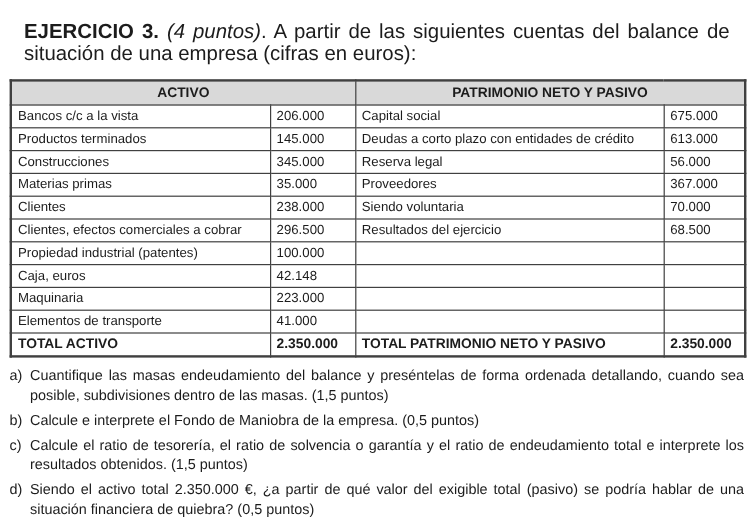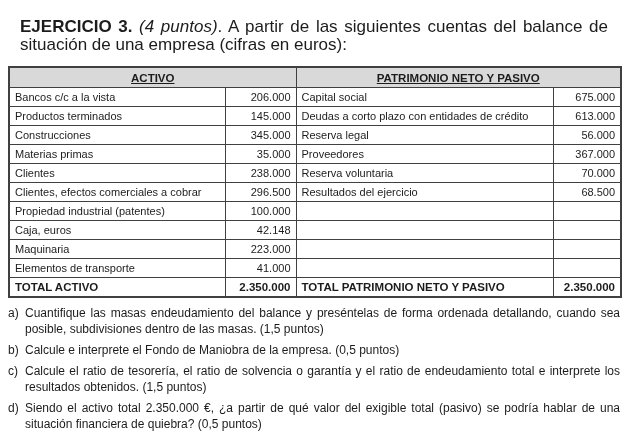--- a/index.html
+++ b/index.html
@@ -35,32 +35,31 @@
     margin-top: 10px;
     border: 2px solid #404040;
   }
   table.balance th {
     background: #d9d9d9;
     border: 1px solid #404040;
     font-size: 11.5px;
     font-weight: bold;
     height: 17px;
     padding: 1px 4px;
-    text-decoration: underline;
   }
   table.balance td {
     border: 1px solid #404040;
     font-size: 11px;
     height: 18px;
     padding: 0 5px;
     overflow: hidden;
     white-space: nowrap;
     vertical-align: middle;
   }
-  table.balance td.num { text-align: right; }
+  table.balance td.num { }
   table.balance tr.total td { font-weight: bold; font-size: 11.5px; }
 
   .questions { margin-top: 7px; }
   .q {
     position: relative;
     padding-left: 17px;
     font-size: 12px;
     line-height: 16px;
     margin-bottom: 5px;
     text-align: justify;
@@ -109,21 +108,21 @@
         </tr>
         <tr>
           <td class="lbl">Materias primas</td>
           <td class="num">35.000</td>
           <td class="lbl">Proveedores</td>
           <td class="num">367.000</td>
         </tr>
         <tr>
           <td class="lbl">Clientes</td>
           <td class="num">238.000</td>
-          <td class="lbl">Reserva voluntaria</td>
+          <td class="lbl">Siendo voluntaria</td>
           <td class="num">70.000</td>
         </tr>
         <tr>
           <td class="lbl">Clientes, efectos comerciales a cobrar</td>
           <td class="num">296.500</td>
           <td class="lbl">Resultados del ejercicio</td>
           <td class="num">68.500</td>
         </tr>
         <tr>
           <td class="lbl">Propiedad industrial (patentes)</td>

